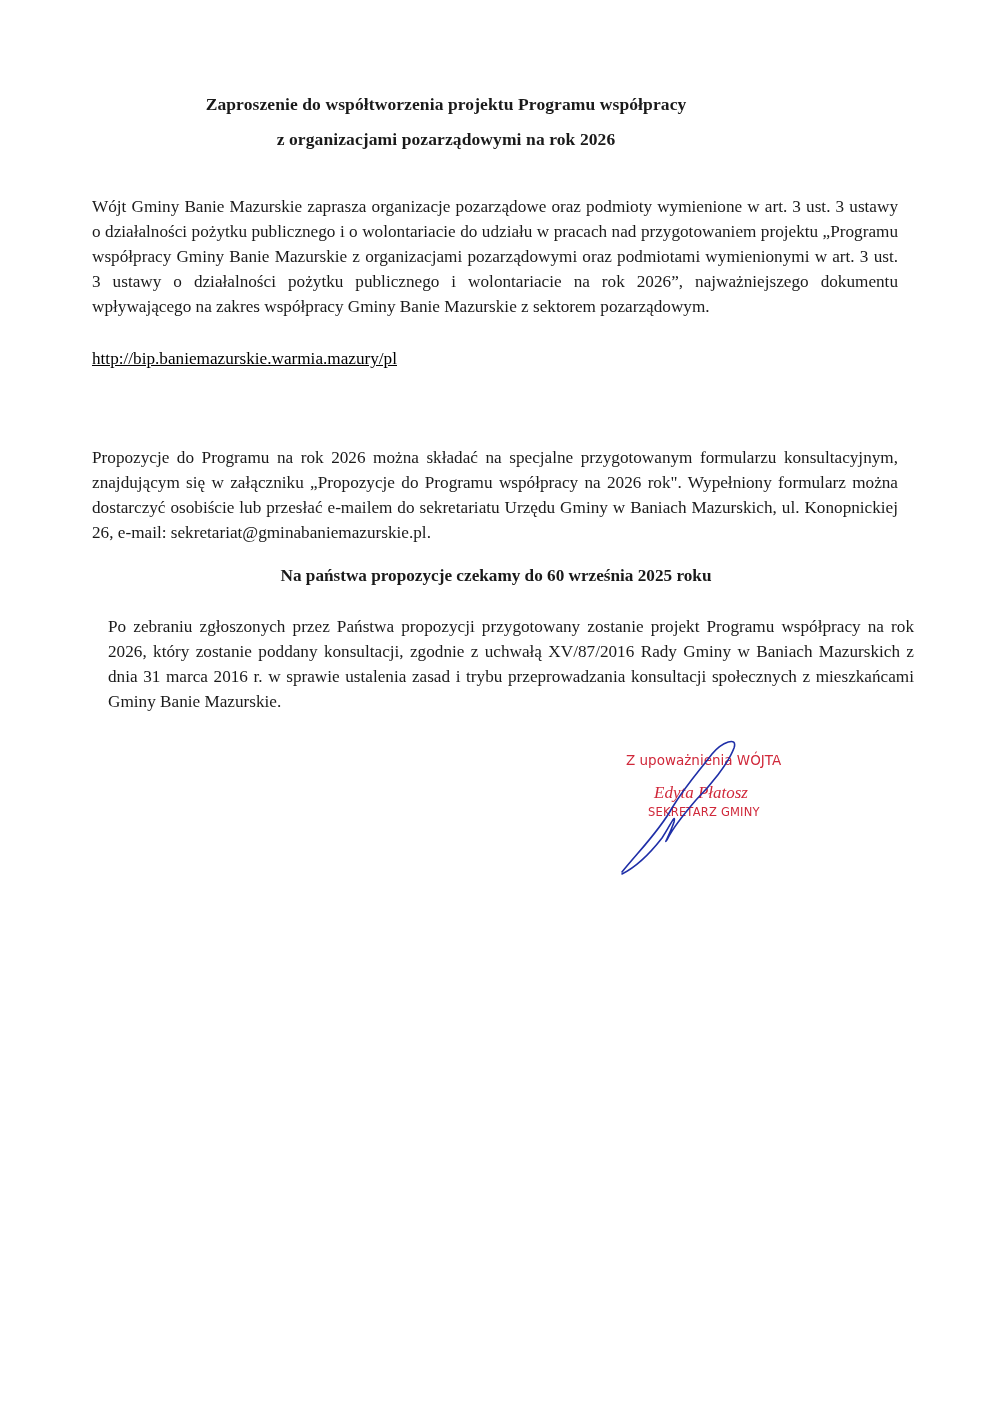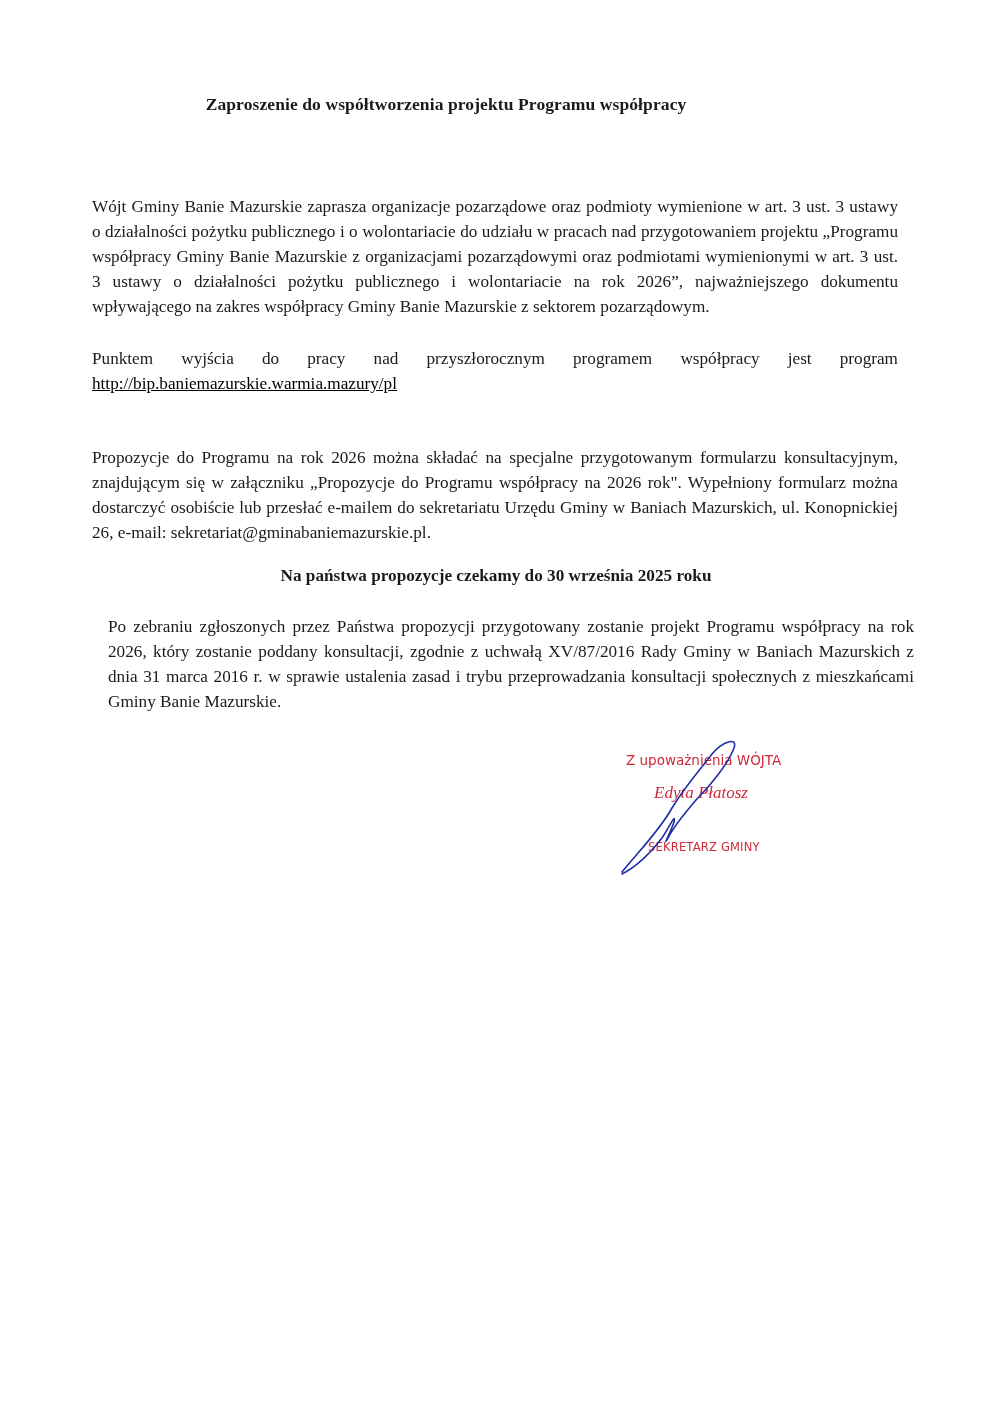--- a/index.html
+++ b/index.html
@@ -40,41 +40,41 @@
     white-space: nowrap;
   }
   .stamp-name {
     position: absolute; left: 54px; top: 53px;
     font-family: "Liberation Serif", serif; font-style: italic; font-size: 17px; color: #d0283a;
     white-space: nowrap;
   }
   .stamp-role {
     position: absolute; left: 48px; top: 75px;
     font-family: "DejaVu Sans", sans-serif; font-size: 11.5px; color: #d0283a;
-    white-space: nowrap; letter-spacing: 0.2px; margin-top: 35px;
+    white-space: nowrap; letter-spacing: 0.2px;
   }
   .signature { position: absolute; left: 0; top: 0; width: 230px; height: 160px; }
 </style>
 </head>
 <body>
 
 <div class="page">
 
   <div class="title l1">Zaproszenie do współtworzenia projektu Programu współpracy</div>
+  <div class="title l2">z organizacjami pozarządowymi na rok 2026</div>
 
   <p class="para p1" style="margin:0">Wójt Gminy Banie Mazurskie zaprasza organizacje pozarządowe oraz podmioty wymienione w art. 3 ust. 3 ustawy o działalności pożytku publicznego i o wolontariacie do udziału w pracach nad przygotowaniem projektu „Programu współpracy Gminy Banie Mazurskie z organizacjami pozarządowymi oraz podmiotami wymienionymi w art. 3 ust. 3 ustawy o działalności pożytku publicznego i wolontariacie na rok 2026”, najważniejszego dokumentu wpływającego na zakres współpracy Gminy Banie Mazurskie z sektorem pozarządowym.</p>
 
   <div class="para p2">
-    <span class="line just">Punktem wyjścia do pracy nad przyszłorocznym programem współpracy jest program</span>
     <a class="line link">http://bip.baniemazurskie.warmia.mazury/pl</a>
   </div>
 
   <p class="para p3" style="margin:0">Propozycje do Programu na rok 2026 można składać na specjalne przygotowanym formularzu konsultacyjnym, znajdującym się w załączniku „Propozycje do Programu współpracy na 2026 rok". Wypełniony formularz można dostarczyć osobiście lub przesłać e-mailem do sekretariatu Urzędu Gminy w Baniach Mazurskich, ul. Konopnickiej 26, e-mail: sekretariat@gminabaniemazurskie.pl.</p>
 
-  <div class="deadline">Na państwa propozycje czekamy do 30 września 2025 roku</div>
+  <div class="deadline">Na państwa propozycje czekamy do 60 września 2025 roku</div>
 
   <p class="para p4" style="margin:16px">Po zebraniu zgłoszonych przez Państwa propozycji przygotowany zostanie projekt Programu współpracy na rok 2026, który zostanie poddany konsultacji, zgodnie z uchwałą XV/87/2016 Rady Gminy w Baniach Mazurskich z dnia 31 marca 2016 r. w sprawie ustalenia zasad i trybu przeprowadzania konsultacji społecznych z mieszkańcami Gminy Banie Mazurskie.</p>
 
   <div class="stamp">
     <div class="stamp-line1" style="color: rgb(208, 40, 58);">Z upoważnienia WÓJTA</div>
     <div class="stamp-name" style="color: rgb(208, 40, 58);">Edyta Płatosz</div>
     <div class="stamp-role" style="color: rgb(208, 40, 58);">SEKRETARZ GMINY</div>
     <svg class="signature" viewBox="0 0 230 160">
       <path d="M22 142 C 40 120, 60 100, 72 78 C 86 55, 100 40, 112 24 C 122 12, 138 6, 134 18 C 128 34, 110 56, 96 70 C 84 84, 74 96, 68 108 C 62 118, 70 104, 74 92 C 76 82, 70 96, 62 108 C 48 126, 34 138, 22 144" fill="none" stroke="#1f2fa8" stroke-width="1.6" stroke-linecap="round" stroke-linejoin="round"></path>
     </svg>

